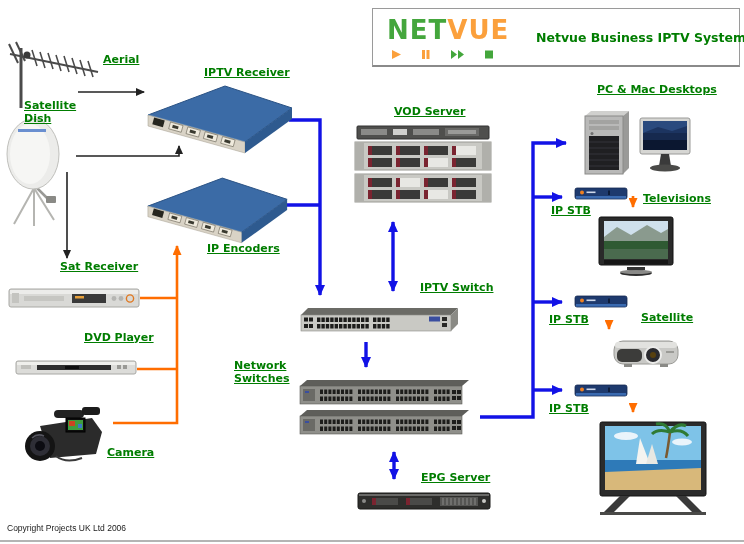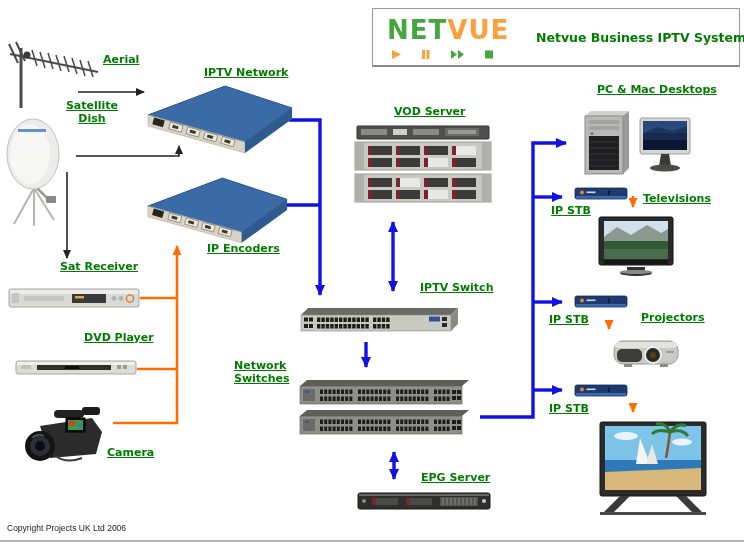--- a/index.html
+++ b/index.html
@@ -473,32 +473,32 @@
     <polygon points="44,18 54,44 40,44" fill="#f4f4f0"></polygon>
     <polygon points="56,24 62,44 50,44" fill="#e8e8e2"></polygon>
     <path d="M74 12 Q72 28 70 38" stroke="#7a5a30" stroke-width="2.5" fill="none"></path>
     <path d="M74 12 Q62 8 56 14 M74 12 Q86 8 92 16 M74 12 Q70 2 60 4 M74 12 Q82 2 90 6" stroke="#2f7a33" stroke-width="3" fill="none"></path>
     <polygon points="24,76 34,76 18,92 8,92" fill="#3a3a3a"></polygon>
     <polygon points="80,76 90,76 106,92 96,92" fill="#3a3a3a"></polygon>
     <rect x="4" y="92" width="106" height="3" fill="#4a4a48"></rect>
   </svg>
 
   <div class="lbl" style="left:103px;top:53px">Aerial</div>
-  <div class="lbl wrap" style="left:52px;top:99px;width:80px;text-align:center">Satellite Dish</div>
-  <div class="lbl" style="left:204px;top:66px">IPTV Network</div>
+  <div class="lbl wrap" style="left:24px;top:99px;width:80px;">Satellite Dish</div>
+  <div class="lbl" style="left:204px;top:66px">IPTV Receiver</div>
   <div class="lbl" style="left:207px;top:242px">IP Encoders</div>
   <div class="lbl" style="left:60px;top:260px">Sat Receiver</div>
   <div class="lbl" style="left:84px;top:331px">DVD Player</div>
   <div class="lbl" style="left:107px;top:446px">Camera</div>
   <div class="lbl" style="left:394px;top:105px">VOD Server</div>
   <div class="lbl" style="left:420px;top:281px">IPTV Switch</div>
   <div class="lbl wrap" style="left:234px;top:359px;width:74px">Network Switches</div>
   <div class="lbl" style="left:421px;top:471px">EPG Server</div>
   <div class="lbl" style="left:597px;top:83px">PC &amp; Mac Desktops</div>
   <div class="lbl" style="left:551px;top:204px">IP STB</div>
   <div class="lbl" style="left:643px;top:192px">Televisions</div>
   <div class="lbl" style="left:549px;top:313px">IP STB</div>
-  <div class="lbl" style="left:641px;top:311px">Projectors</div>
+  <div class="lbl" style="left:641px;top:311px">Satellite</div>
   <div class="lbl" style="left:549px;top:402px">IP STB</div>
 
   <div id="copyright">Copyright Projects UK Ltd 2006</div>
   <div id="bottom-divider"></div>
 </div>
 
 </body></html>

